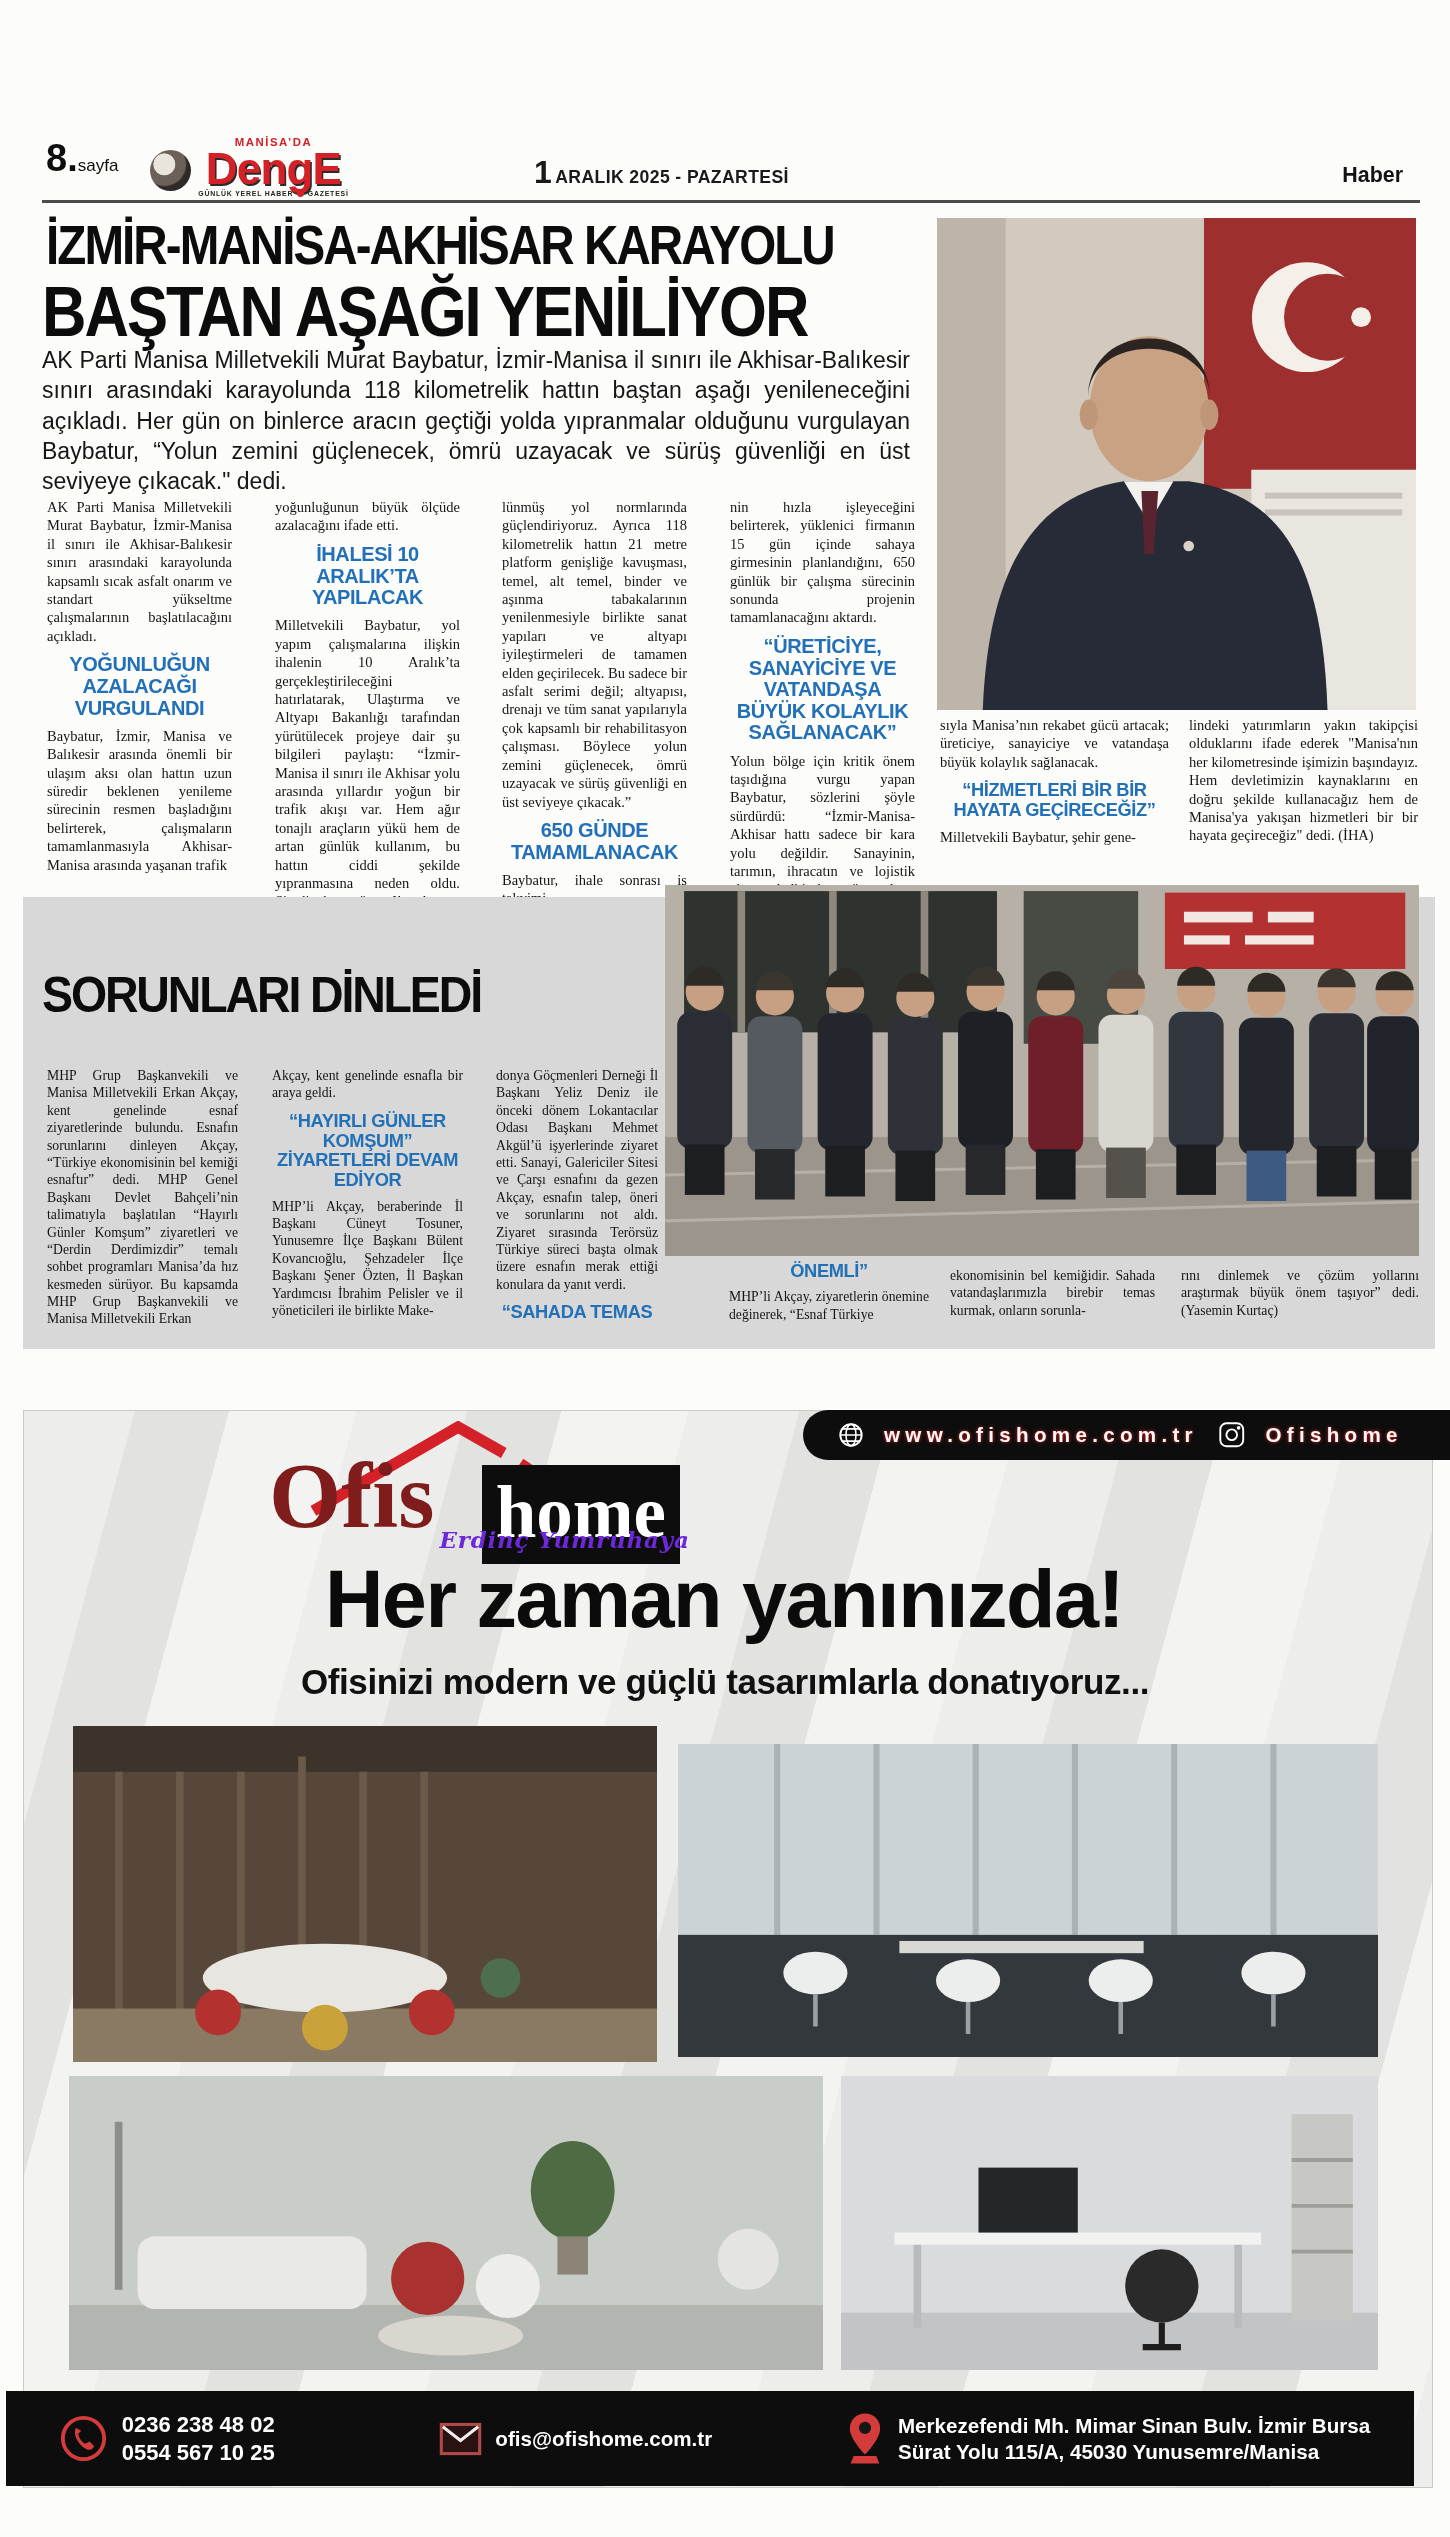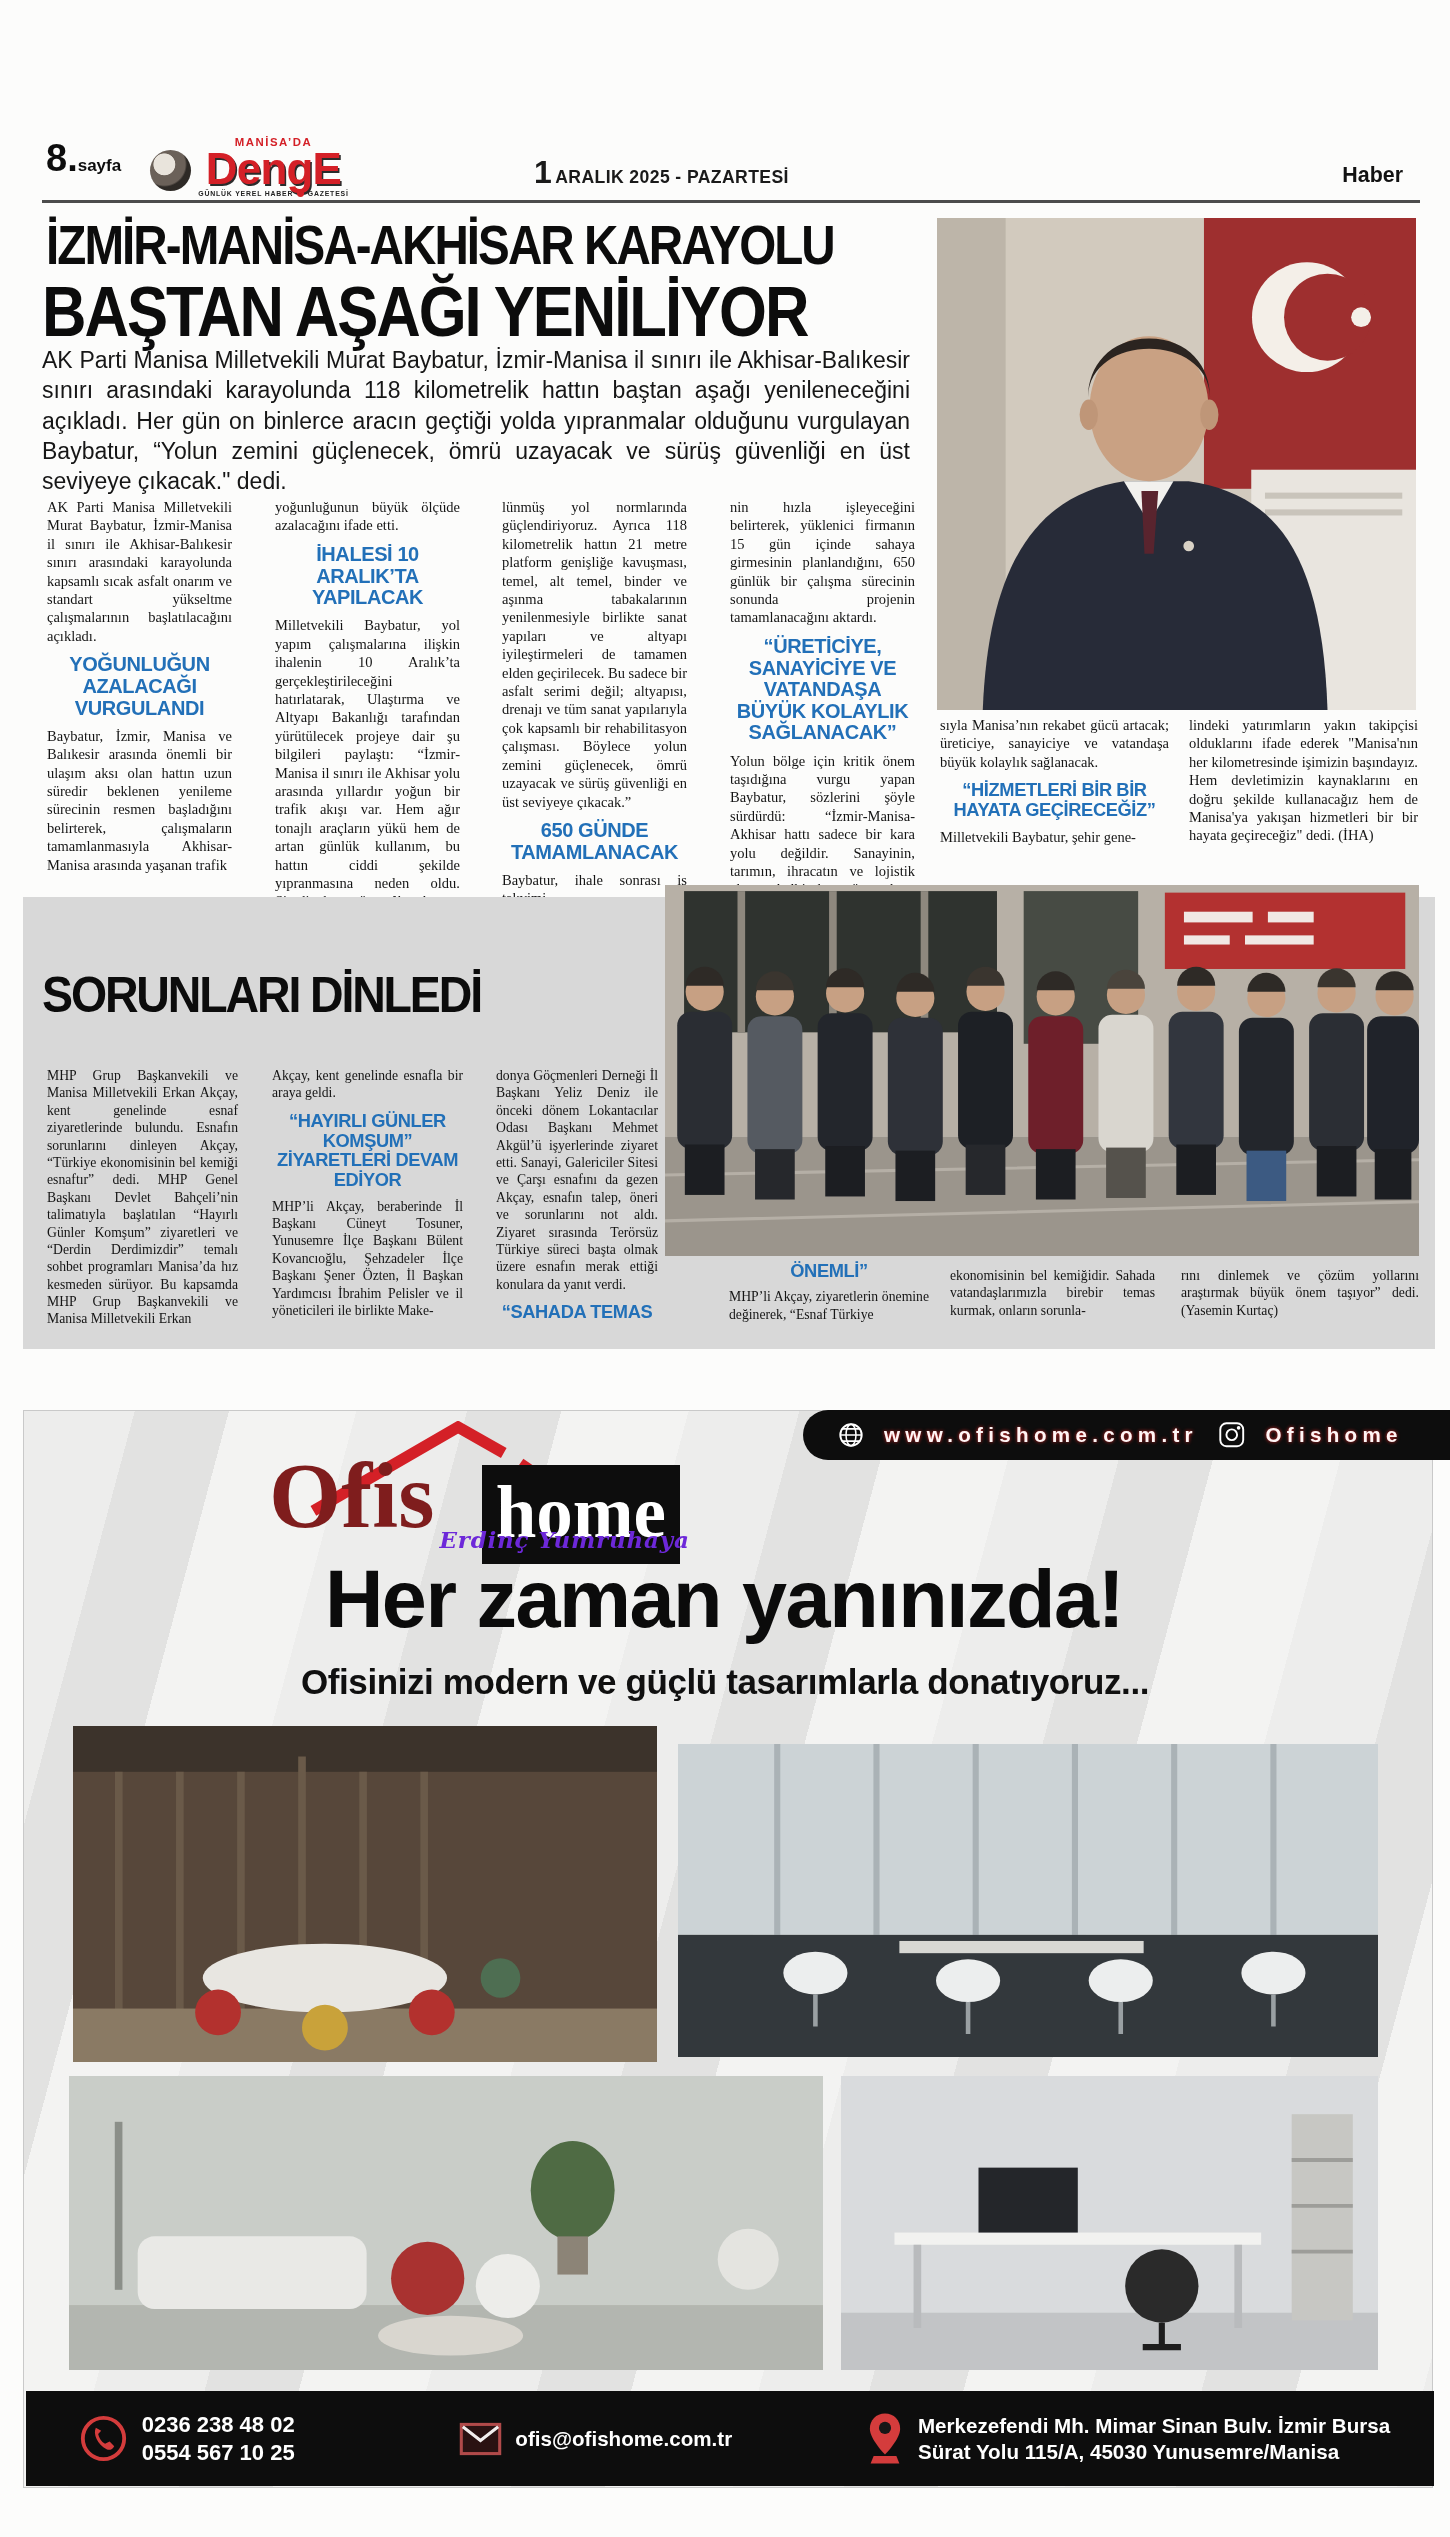--- a/index.html
+++ b/index.html
@@ -2,21 +2,21 @@
 <html style="font-size:12.2px"><head>
 <meta charset="utf-8">
 <style>
   html,body{margin:0;padding:0;background:#8a8a8a;}
   .page{position:relative;width:1450px;height:2538px;margin:0 auto;background:#fcfcfb;
         font-family:"Liberation Sans",sans-serif;overflow:hidden;color:#111;}
   .abs{position:absolute;}
 
   
   .pageno{font-weight:800;font-size:38px;color:#0d0d0d;line-height:1;}
-  .pageno small{font-weight:700;font-size:17px;letter-spacing:0;}
+  .pageno small{font-weight:400;font-size:17px;letter-spacing:0;}
   .masthead-top{color:#d42027;font-weight:800;font-size:11.4px;letter-spacing:1.5px;text-align:center;}
   .masthead{color:#d42027;font-weight:800;font-size:44px;line-height:.95;letter-spacing:-0.8px;
             text-shadow:1.5px 1.5px 0 #2b2b2b;text-align:center;}
   .masthead-sub{font-size:6.9px;font-weight:700;color:#222;display:flex;align-items:center;gap:3.8px;justify-content:center;letter-spacing:0.8px;}
   .red-dot{width:6.9px;height:6.9px;border-radius:50%;background:#d42027;display:inline-block;}
   .emblem{width:41px;height:41px;border-radius:50%;
           background:radial-gradient(circle at 35% 35%,#e9e4dc 0 28%,#6b6159 30% 55%,#2e2a26 60% 100%);}
   .dateline{font-weight:800;color:#1a1a1a;white-space:nowrap;}
   .dateline .day{font-size:32px;}
   .dateline .rest{font-size:17.6px;letter-spacing:0.4px;}
@@ -321,21 +321,21 @@
     <rect x="590" y="50" width="80" height="270" fill="#c7c7c3"></rect>
     <path d="M590,110 H670 M590,170 H670 M590,230 H670" stroke="#9d9d99" stroke-width="5"></path>
     <rect x="70" y="205" width="480" height="16" fill="#f2f2f0"></rect>
     <path d="M100,221 V330 M520,221 V330" stroke="#b9bbbd" stroke-width="10"></path>
     <rect x="180" y="120" width="130" height="85" fill="#24262a"></rect>
     <rect x="235" y="205" width="20" height="0" fill="#444"></rect>
     <circle cx="420" cy="275" r="48" fill="#2a2a2a"></circle>
     <path d="M420,323 V355 M395,355 H445" stroke="#1d1d1d" stroke-width="8"></path>
   </svg>
 
-  <div class="abs ad-bottombar" style="left:26px;top:2391px;width:1408px;height:95px;">
+  <div class="abs ad-bottombar" style="left:6px;top:2391px;width:1408px;height:95px;">
     <div class="contact-group" style="margin-left:53px;">
       <svg width="49" height="49" viewBox="0 0 64 64">
         <circle cx="32" cy="32" r="27" fill="none" stroke="#d43c3c" stroke-width="5"></circle>
         <path d="M22,18 C18,26 24,40 36,46 C40,48 44,46 46,42 L40,36 L34,39 C29,36 26,31 25,26 L29,22 Z" fill="#d43c3c"></path>
       </svg>
       <div class="lines">
         <div>0236 238 48 02</div>
         <div>0554 567 10 25</div>
       </div>
     </div>

